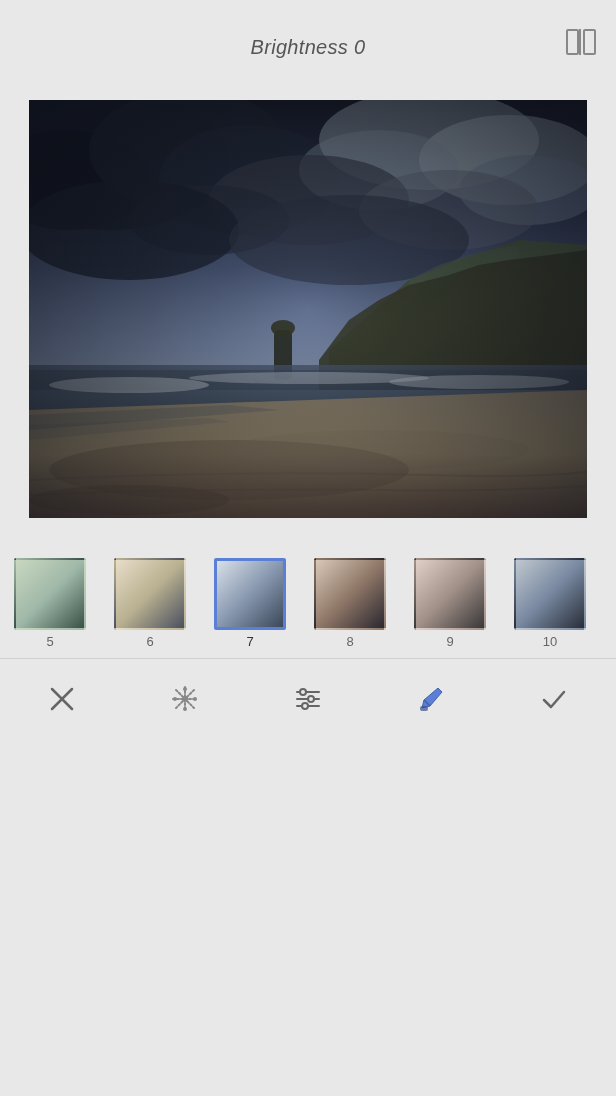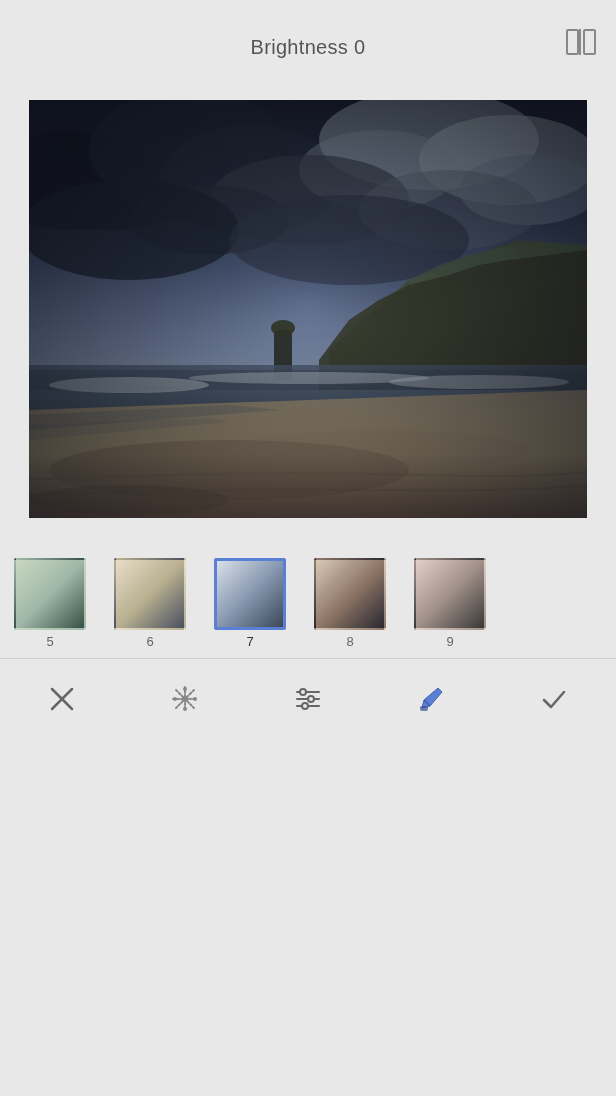--- a/index.html
+++ b/index.html
@@ -15,20 +15,21 @@
     
     .header {
       width: 100%;
       height: 90px;
       background: #e8e8e8;
       display: flex;
       align-items: center;
       justify-content: center;
       position: relative;
       padding-top: 4px;
+      font-style: italic;
     }
 
     .header-title {
       font-size: 20px;
       color: #555;
       font-weight: 400;
       letter-spacing: 0.3px;
     }
 
     .compare-icon {
@@ -314,20 +315,24 @@
     <span class="filter-label">7</span>
   </div>
   <div class="filter-item">
     <div class="filter-thumb thumb-8"></div>
     <span class="filter-label">8</span>
   </div>
   <div class="filter-item">
     <div class="filter-thumb thumb-9"></div>
     <span class="filter-label">9</span>
   </div>
+  <div class="filter-item">
+    <div class="filter-thumb thumb-10"></div>
+    <span class="filter-label">10</span>
+  </div>
 </div>
 
 <div class="toolbar">
 
   <div class="tool-btn">
     <svg class="svg-icon" viewBox="0 0 30 30" fill="none">
       <line x1="5" y1="5" x2="25" y2="25" stroke="#666" stroke-width="2.5" stroke-linecap="round"></line>
       <line x1="25" y1="5" x2="5" y2="25" stroke="#666" stroke-width="2.5" stroke-linecap="round"></line>
     </svg>
   </div>

